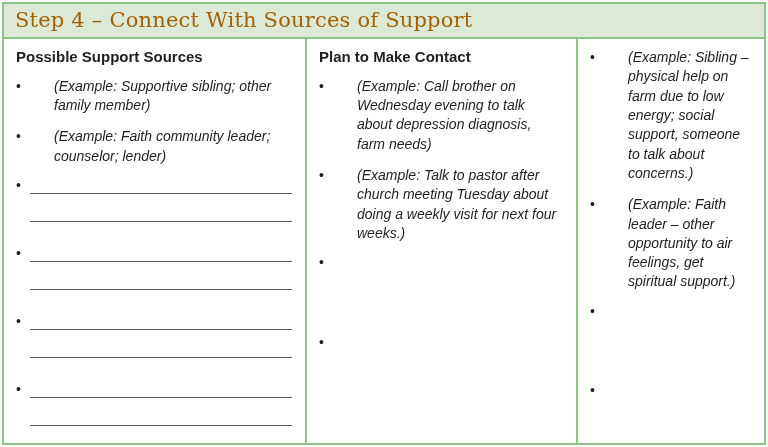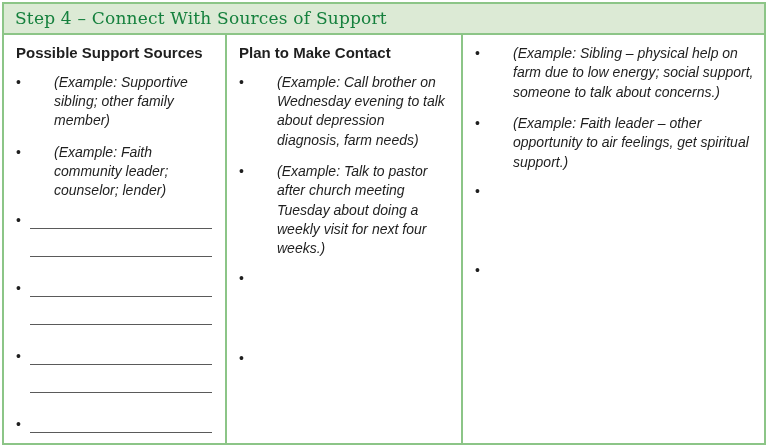--- a/index.html
+++ b/index.html
@@ -17,29 +17,29 @@
     border: 2px solid #8cc587;
     display: flex;
     flex-direction: column;
     background: #ffffff;
   }
   .title-bar {
     background: #dcead5;
     border-bottom: 2px solid #8cc587;
     padding: 4px 10px 5px 11px;
     font-family: "DejaVu Serif", serif;
-    font-size: 17px;
-    color: #15803d;
+    font-size: 21px;
+    color: #a16207;
     letter-spacing: 0.2px;
     flex: 0 0 auto;
   }
   .cols { flex: 1; display: flex; min-height: 0; }
   .col { padding: 9px 13px 8px 12px; overflow: hidden; }
-  .col1 { width: 223px; border-right: 2px solid #8cc587; }
-  .col2 { width: 236px; border-right: 2px solid #8cc587; }
+  .col1 { width: 303px; border-right: 2px solid #8cc587; }
+  .col2 { width: 271px; border-right: 2px solid #8cc587; }
   .col3 { flex: 1; padding-right: 10px; }
   .col-heading {
     font-weight: bold;
     font-size: 15px;
     line-height: 1.25;
     margin: 0 0 10px 0;
     color: #1f1f1f;
   }
   .example-item { display: flex; margin: 0 0 12px 0; }
   .bullet {

